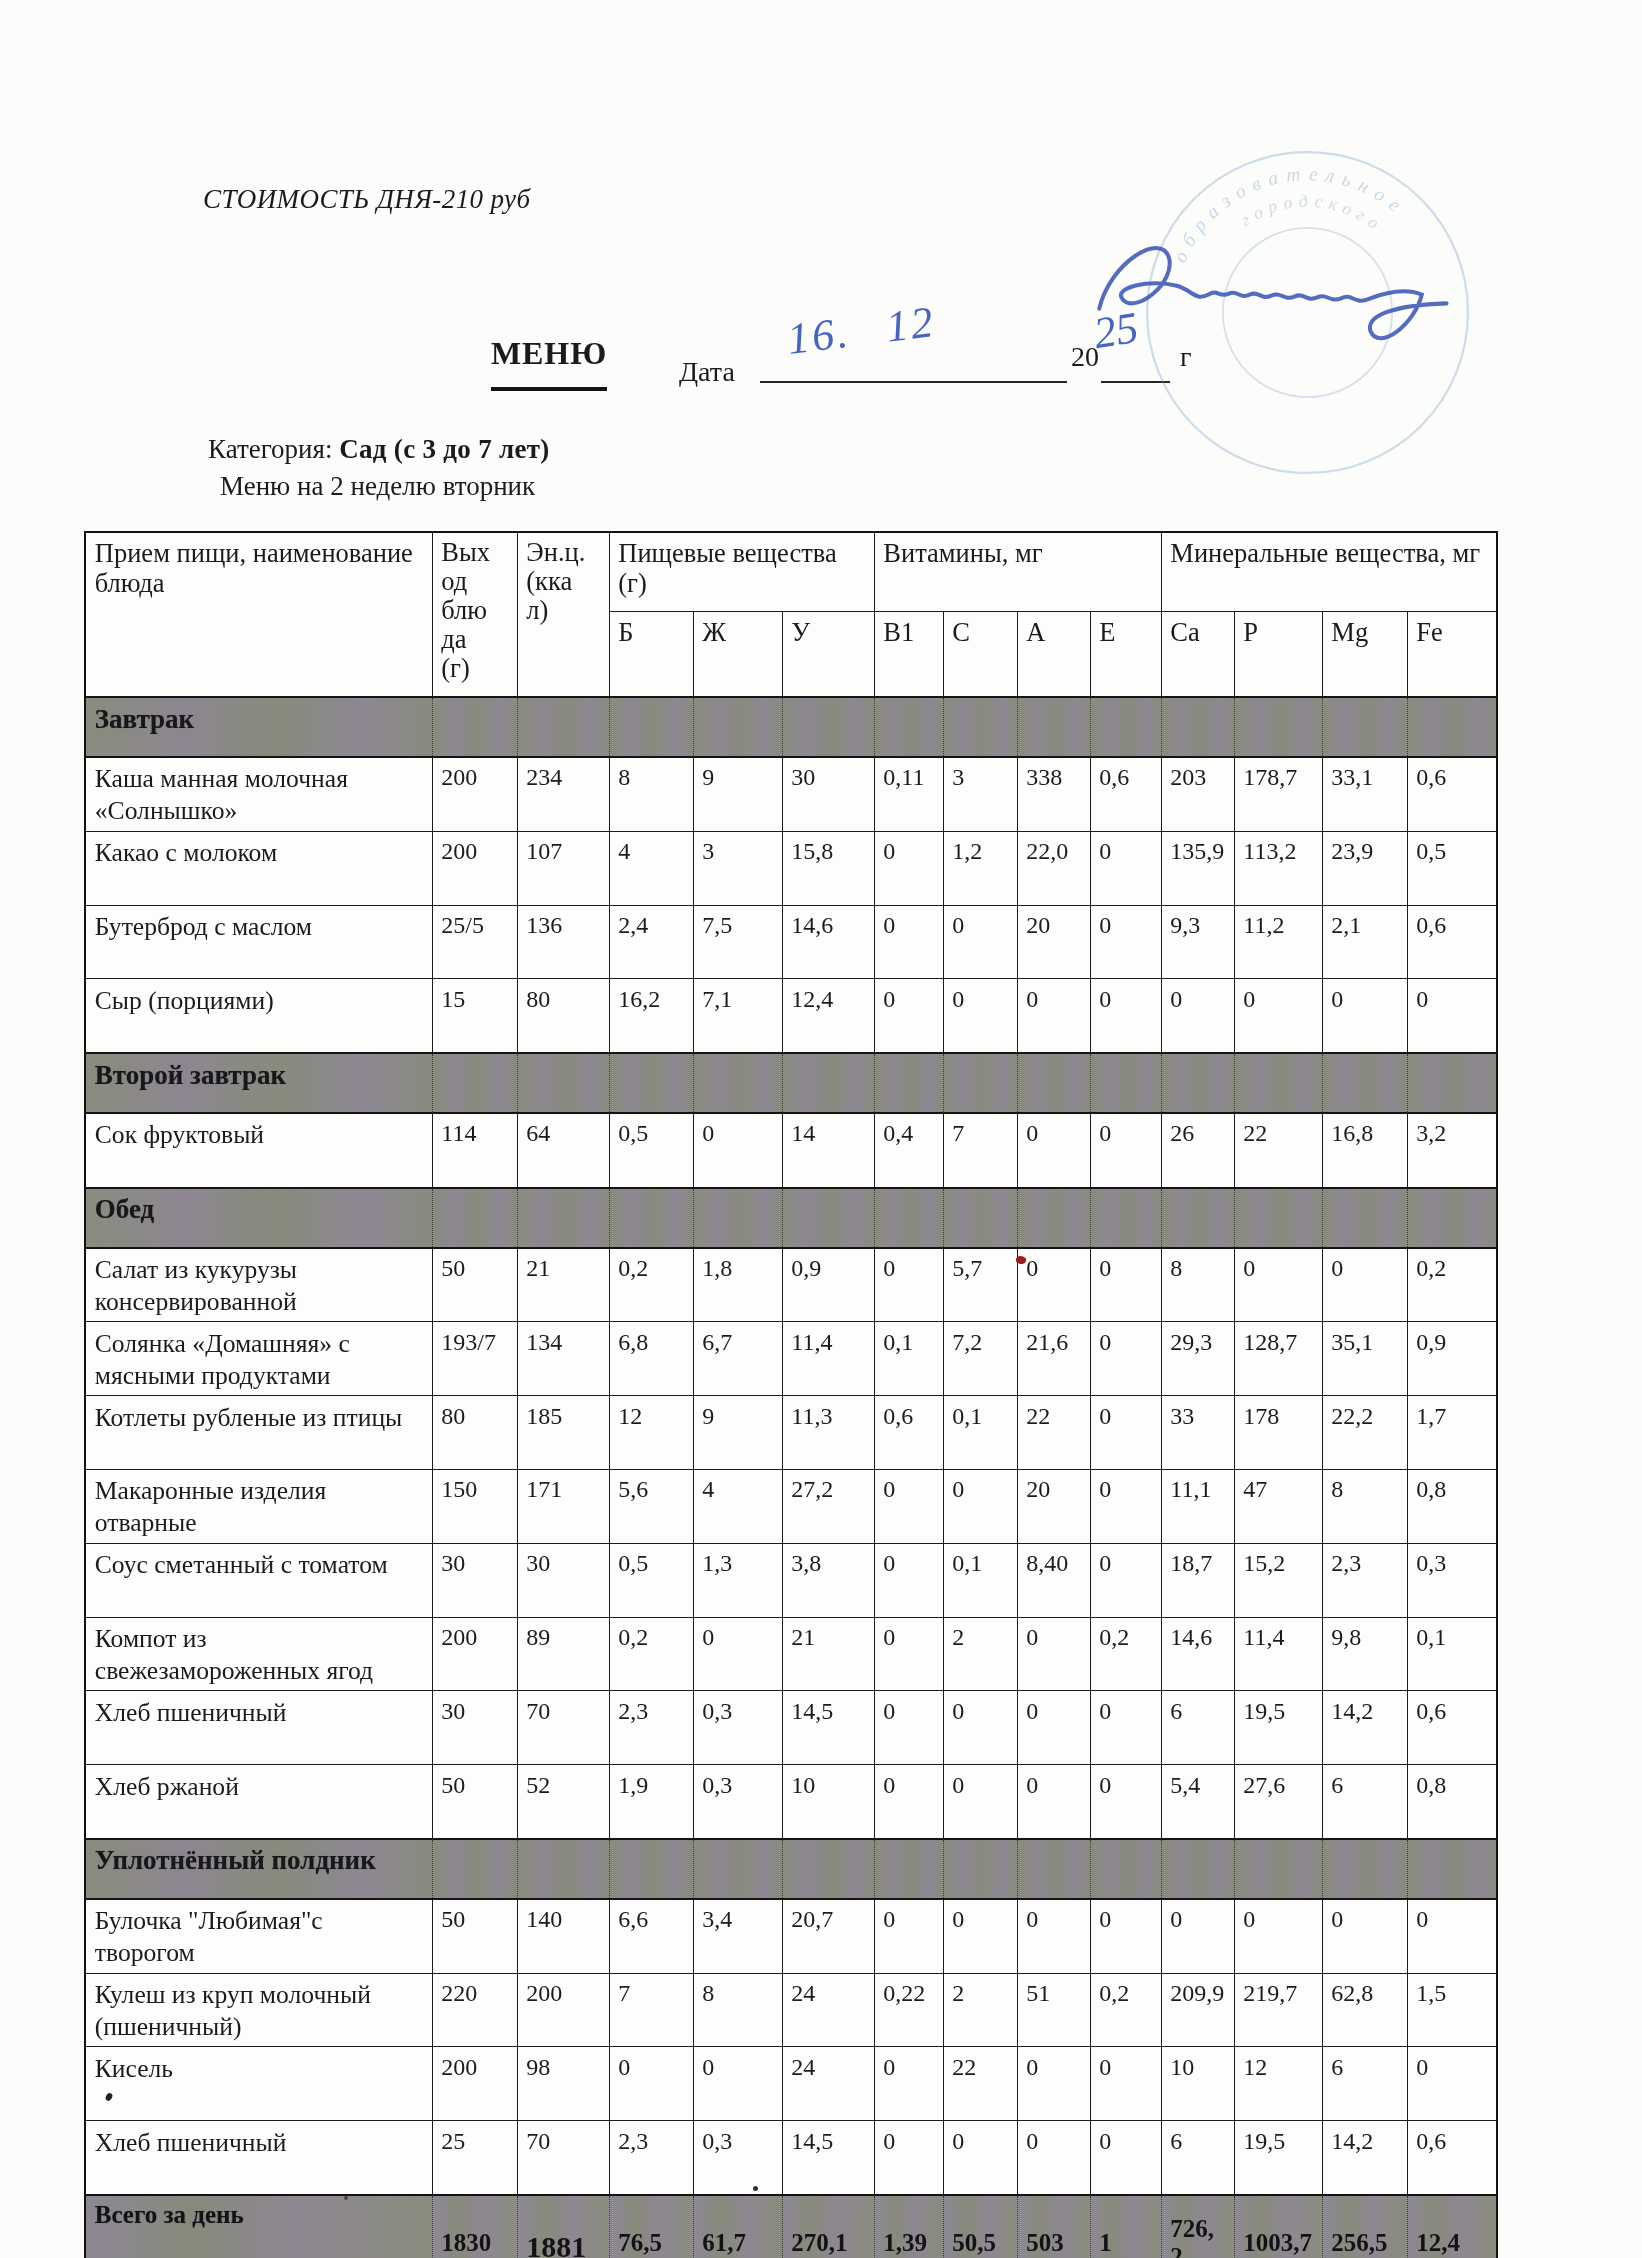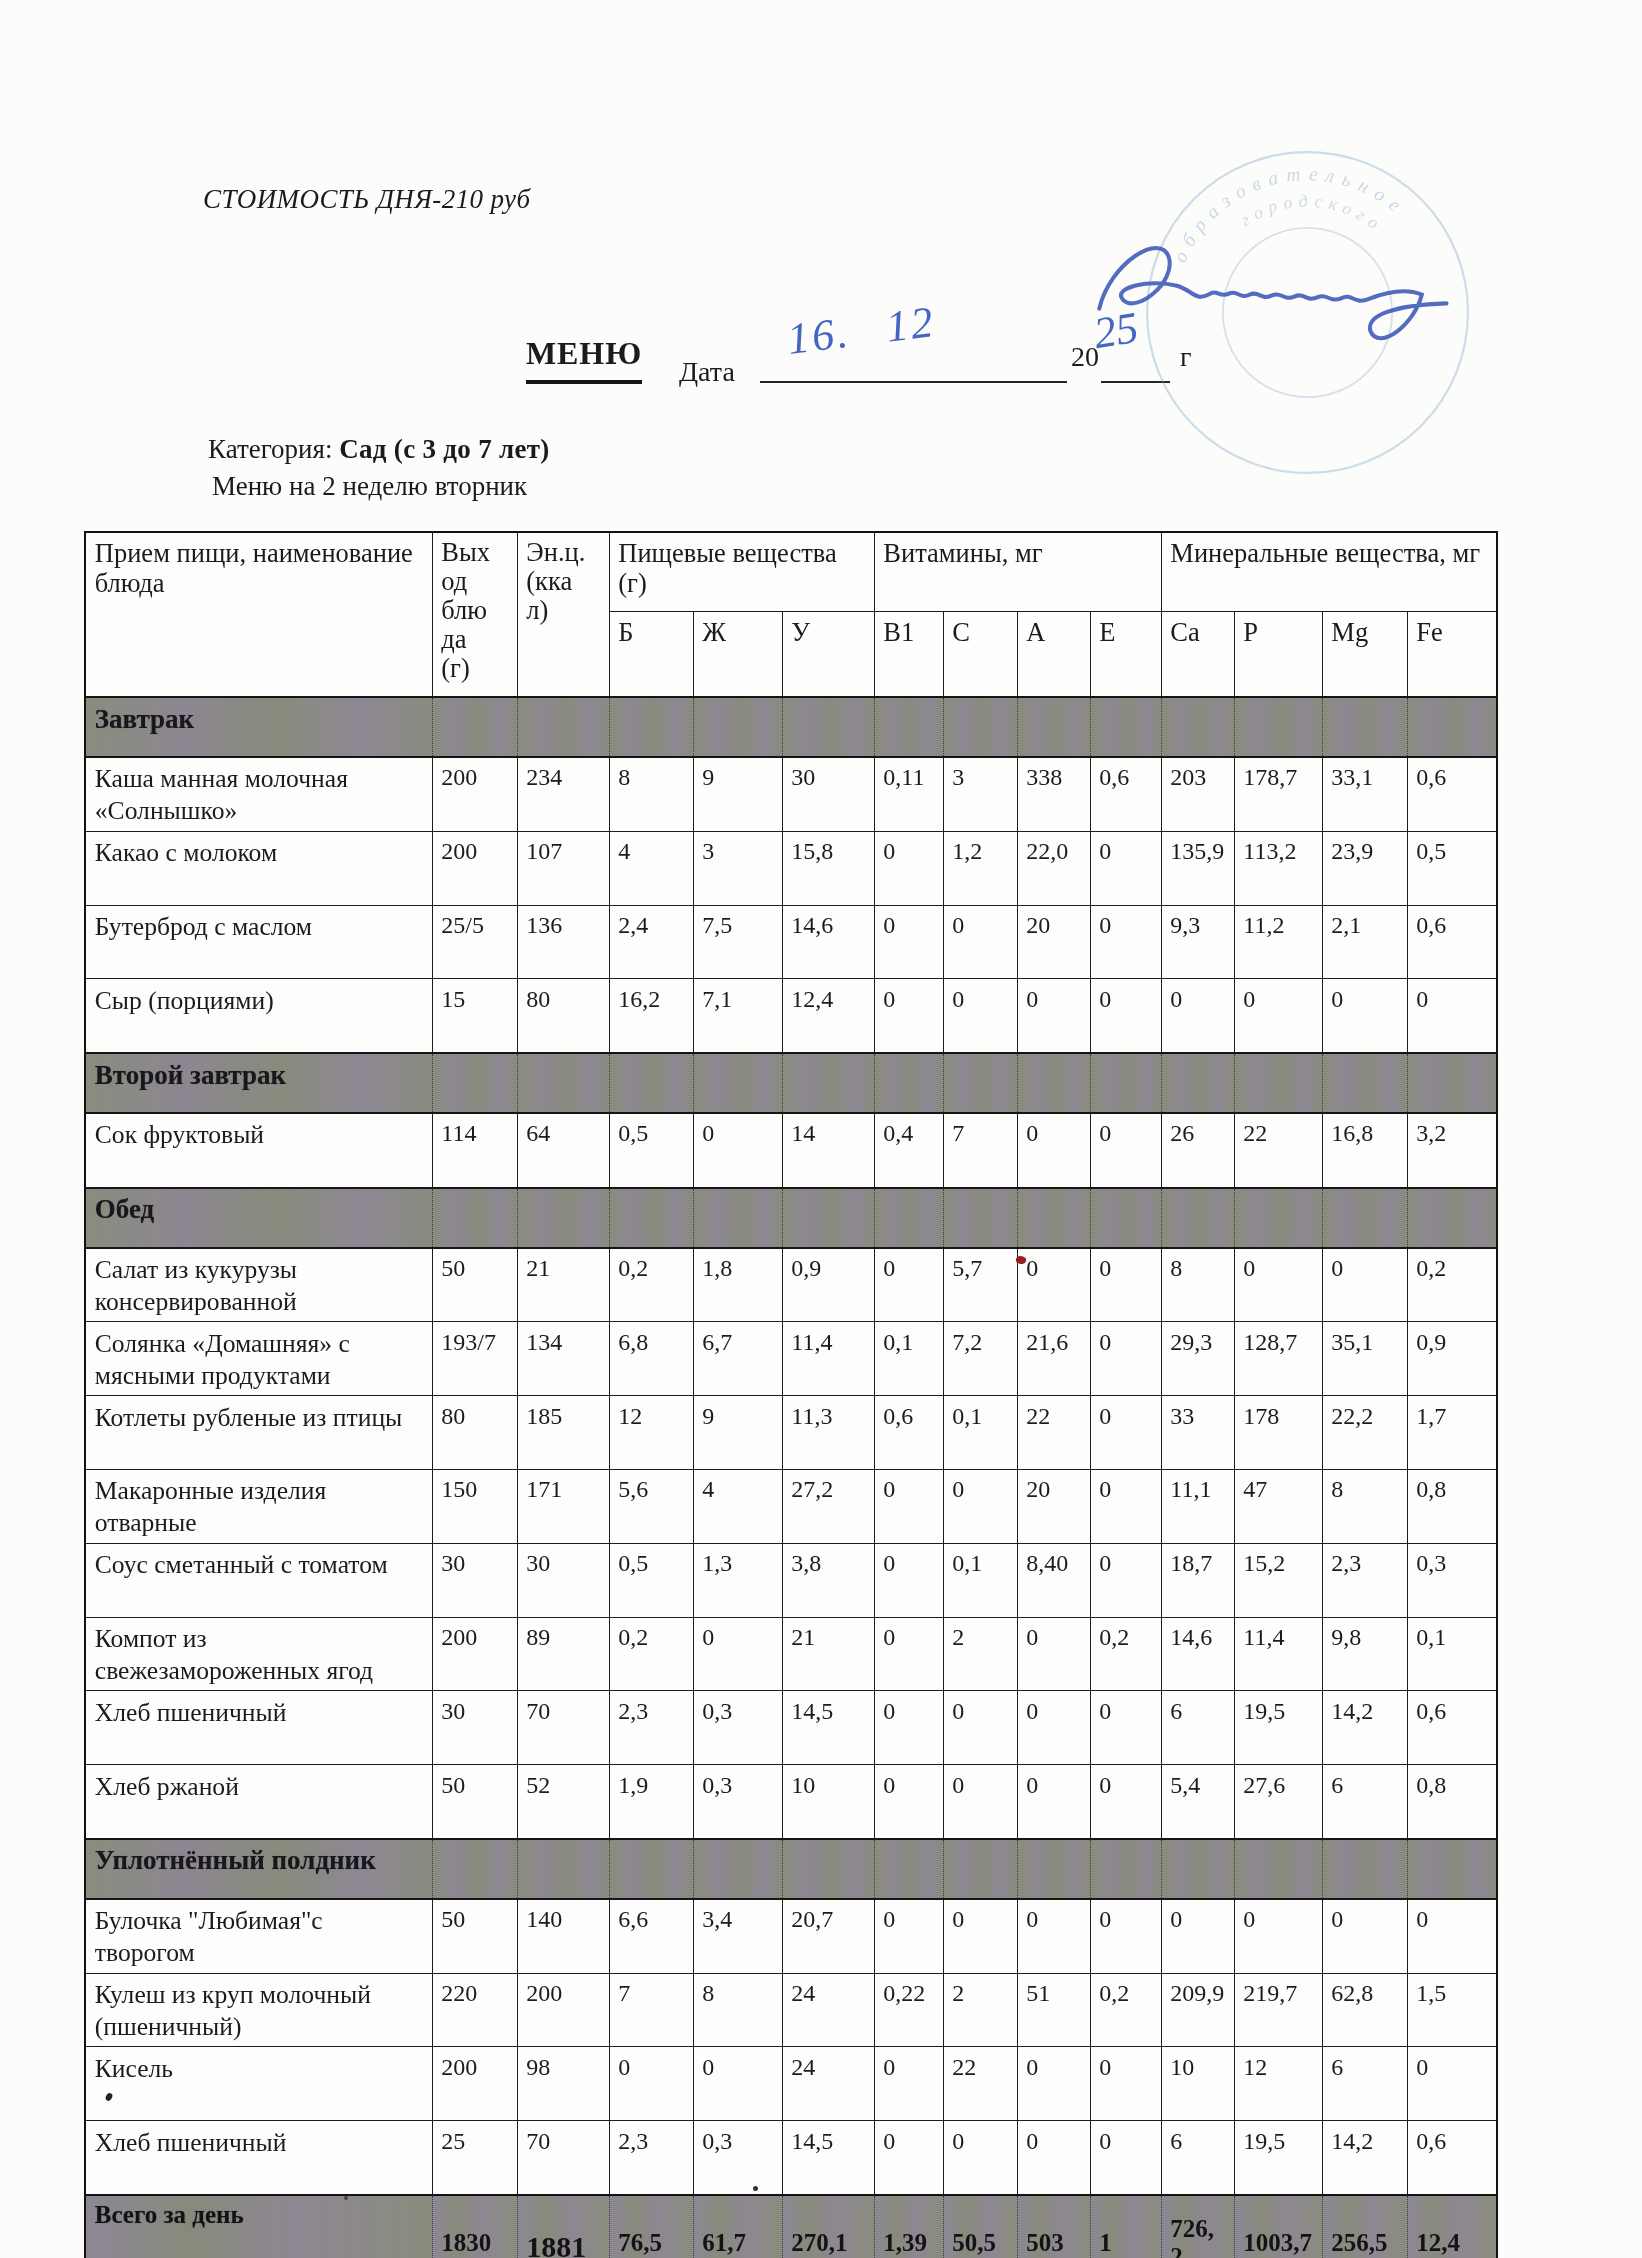--- a/index.html
+++ b/index.html
@@ -13,34 +13,34 @@
     color:#1b1b1d;
   }
   .abs{position:absolute;}
 
   
   .cost-line{left:203px;top:184px;font-style:italic;font-size:27px;letter-spacing:0.4px;}
   .dir-line1{left:907px;top:217px;font-style:italic;font-size:28px;z-index:3;}
   .dir-line2{left:933px;top:265px;font-style:italic;font-size:28px;z-index:3;}
   .dir-underline{display:inline-block;width:344px;border-bottom:2.6px solid #2a2a2e;height:30px;vertical-align:baseline;}
 
-  .menu-title{left:491px;top:335px;font-size:32px;font-weight:bold;border-bottom:4.4px solid #141416;padding-bottom:8px;letter-spacing:0.9px;margin-left:35px;}
+  .menu-title{left:491px;top:335px;font-size:32px;font-weight:bold;border-bottom:4.4px solid #141416;padding-bottom:15px;letter-spacing:0.9px;}
   .date-label{left:679px;top:341px;font-size:28px;margin-top:15px;}
   .date-underline{left:760px;top:346px;width:307px;height:35px;border-bottom:2.6px solid #26262a;}
   .year-prefix{left:1071px;top:341px;font-size:28px;}
   .year-underline{left:1101px;top:346px;width:69px;height:35px;border-bottom:2.6px solid #26262a;}
   .year-suffix{left:1180px;top:341px;font-size:28px;}
 
   .hand{font-family:"Liberation Serif",serif;font-style:italic;color:#4565c2;z-index:4;}
   .hand-date{left:787px;top:305px;font-size:44px;letter-spacing:2.6px;word-spacing:23px;transform:rotate(-7deg);}
   .hand-year{left:1094px;top:305px;font-size:44px;transform:rotate(-9deg);}
 
   .cat-line{left:208px;top:434px;font-size:27px;}
   .cat-line b{letter-spacing:0.3px;margin-top:16px;}
-  .week-line{left:212px;top:471px;font-size:27px;}
+  .week-line{left:220px;top:471px;font-size:27px;}
 
   
   .stamp{left:1140px;top:145px;width:335px;height:335px;z-index:1;opacity:.9;}
   
   .sig{left:1069px;top:217px;width:406px;height:141px;z-index:5;}
 
   
   table.menu{
     position:absolute;left:84px;top:531px;
     width:1413px;

